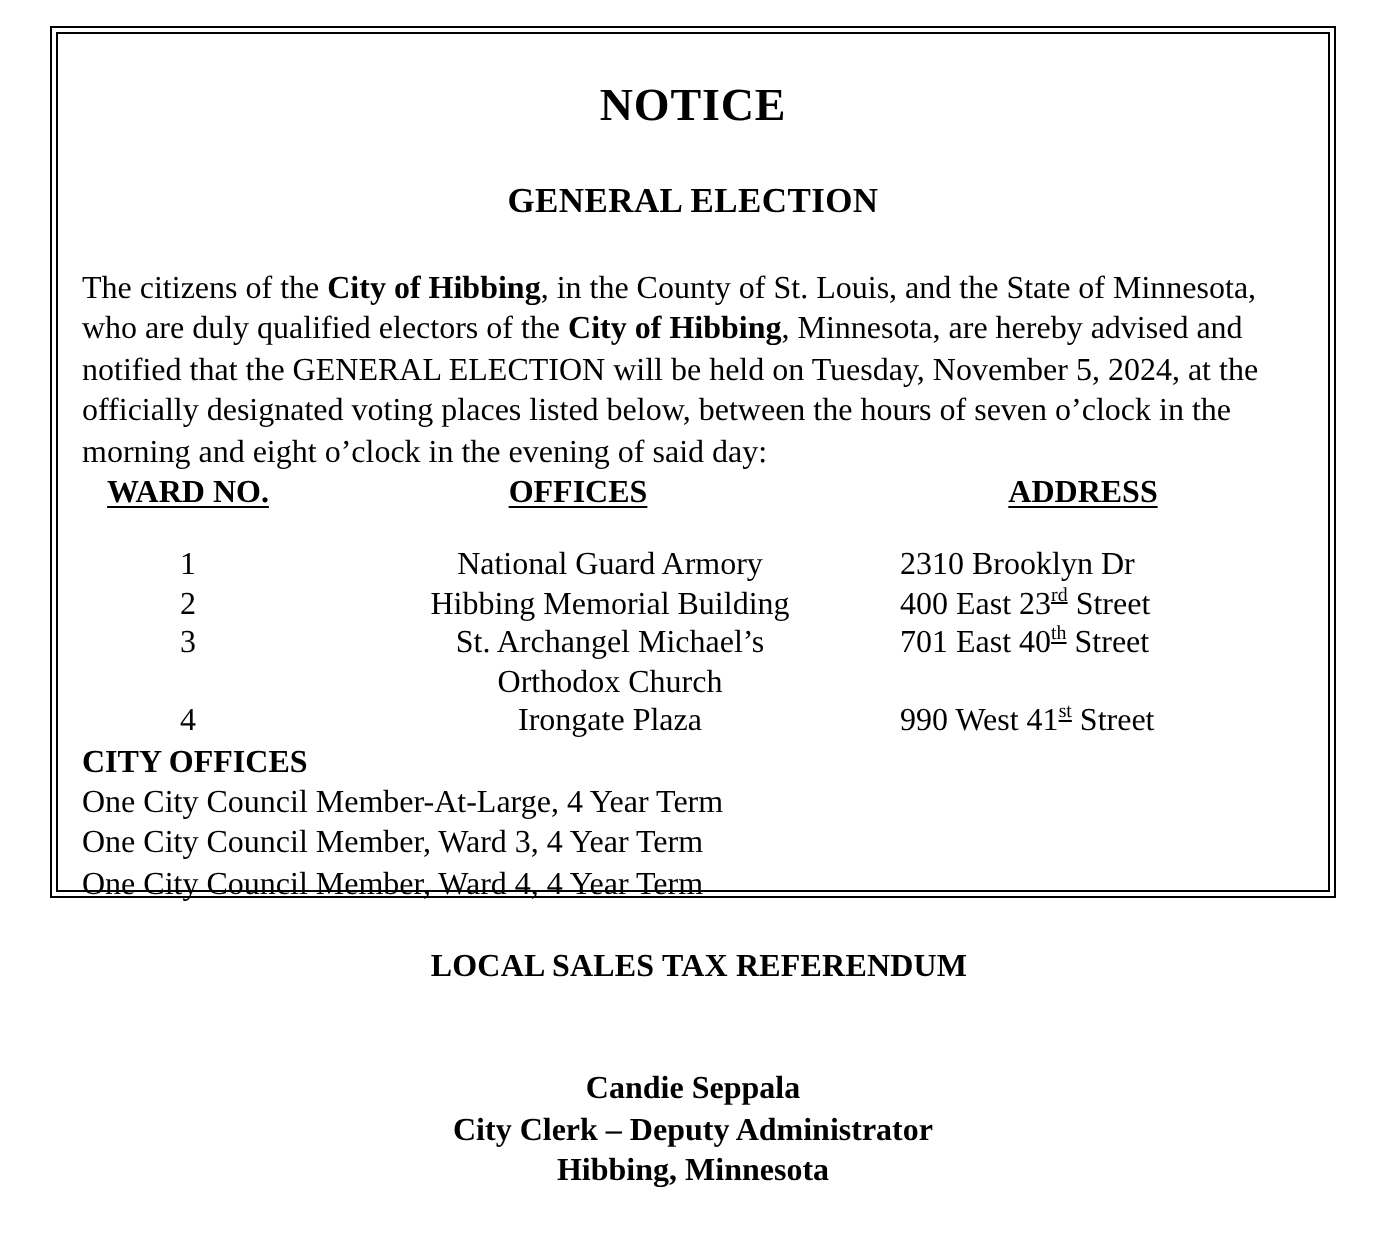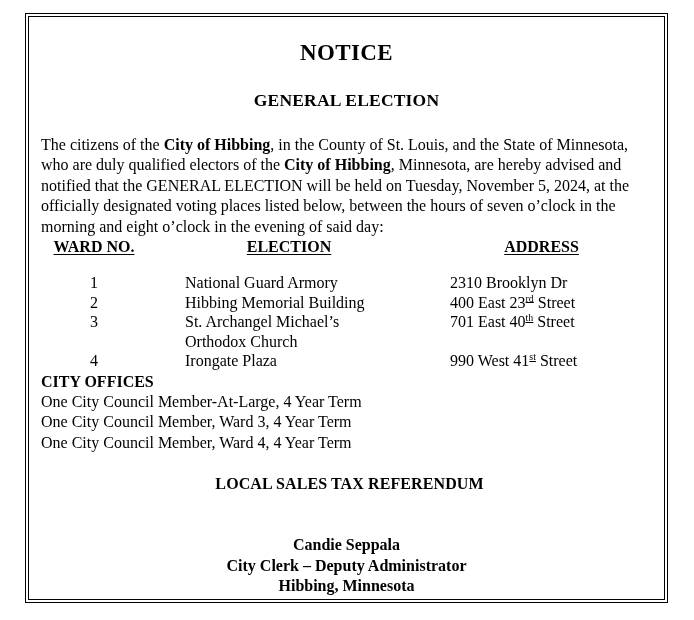--- a/index.html
+++ b/index.html
@@ -14,21 +14,21 @@
     color: #000000;
     overflow: hidden;
   }
 
   
   #notice-page {
     position: absolute;
     left: 25px;
     top: 13px;
     width: 643px;
-    height: 590px;
+    height: 436px;
     border: 1px solid #000000;
     background: #ffffff;
     box-sizing: border-box;
   }
   #notice-inner-border {
     position: absolute;
     left: 2px;
     top: 2px;
     right: 2px;
     bottom: 2px;
@@ -89,21 +89,21 @@
     text-decoration: underline;
     text-underline-offset: 2px;
   }
   .poll-table td {
     padding: 0;
     line-height: 19.5px;
     vertical-align: top;
     font-size: 16px;
   }
   .col-ward   { width: 118px; text-align: center; }
-  .col-loc    { width: 240px; text-align: left; padding-left: 32px !important; }
+  .col-loc    { width: 240px; text-align: center; padding-left: 32px !important; }
   .col-addr   { text-align: left; padding-left: 25px !important; }
   th.col-loc  { text-align: center; padding-left: 0 !important; }
   th.col-addr { text-align: center; padding-left: 0 !important; }
   tr.spacer-row td { height: 14px; line-height: 14px; font-size: 1px; }
   sup {
     font-size: 0.62em;
     vertical-align: super;
     text-decoration: underline;
     text-underline-offset: 1px;
     line-height: 0;
@@ -149,21 +149,21 @@
 
     <h1 class="title-main">NOTICE</h1>
     <h2 class="title-sub">GENERAL ELECTION</h2>
 
     <p class="body-para"><span>The citizens of the </span><b>City of Hibbing</b><span>, in the County of St. Louis, and the State of Minnesota, who are duly qualified electors of the </span><b>City of Hibbing</b><span>, Minnesota, are hereby advised and notified that the GENERAL ELECTION will be held on Tuesday, November 5, 2024, at the officially designated voting places listed below, between the hours of seven o’clock in the morning and eight o’clock in the evening of said day:</span></p>
 
     <table class="poll-table">
       <thead>
         <tr>
           <th class="col-ward"><span class="hdr">WARD NO.</span></th>
-          <th class="col-loc"><span class="hdr">ELECTION</span></th>
+          <th class="col-loc"><span class="hdr">OFFICES</span></th>
           <th class="col-addr"><span class="hdr">ADDRESS</span></th>
         </tr>
       </thead>
       <tbody>
         <tr class="spacer-row">
             <td colspan="3"></td>
           </tr>
 
         <tr>
           <td class="col-ward">1</td>

